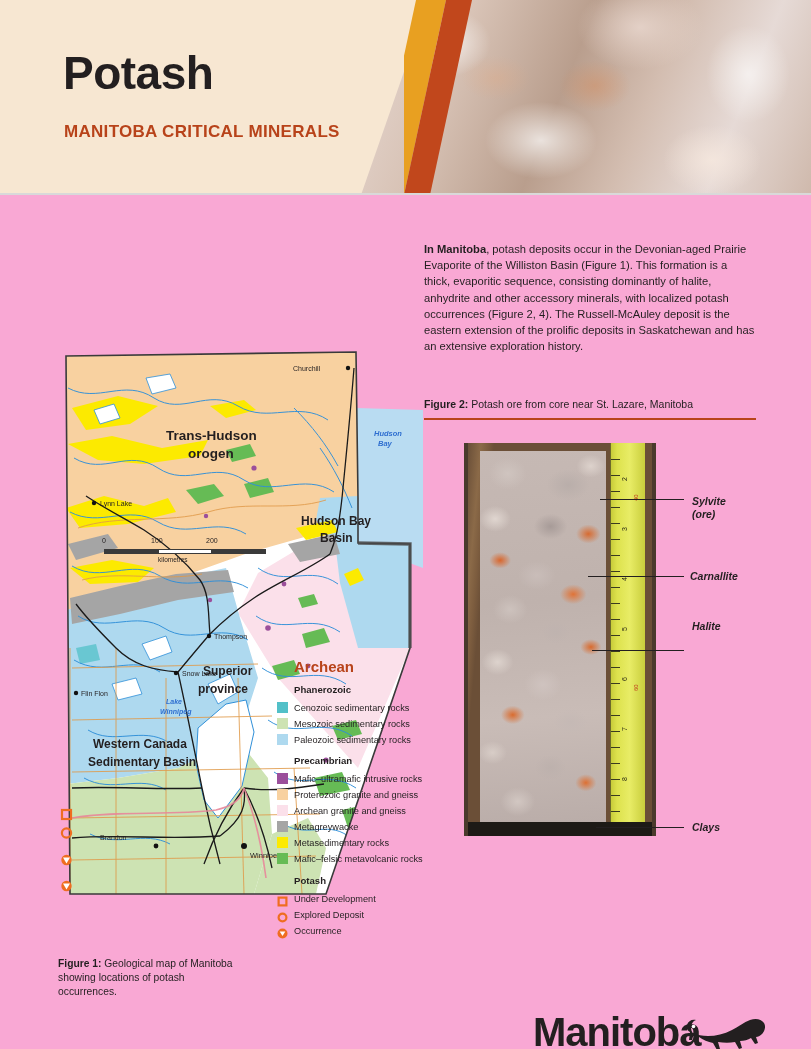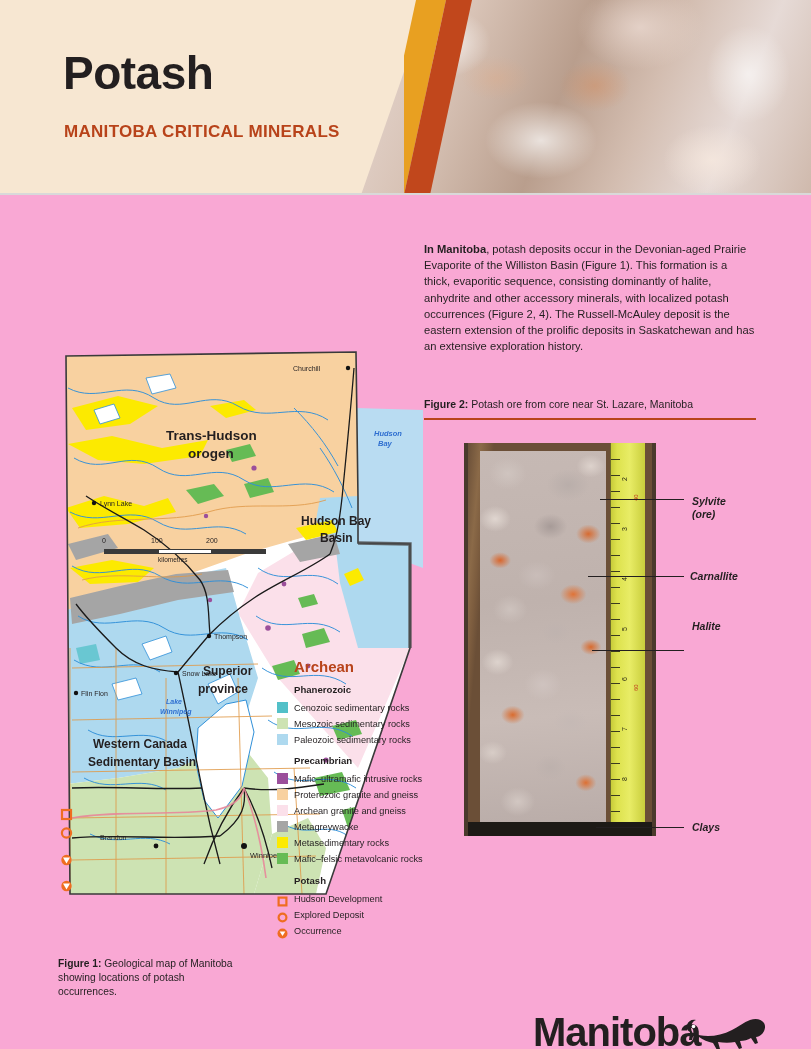--- a/index.html
+++ b/index.html
@@ -465,21 +465,21 @@
       <span class="legend-text">Mafic–felsic metavolcanic rocks</span>
     </div>
 
     <div class="legend-group-title" style="margin-top:11px;">Potash</div>
     <div class="legend-row">
       <span class="legend-sym">
         <svg width="11" height="11" viewBox="0 0 11 11">
             <rect x="1.6" y="1.6" width="7.8" height="7.8" fill="none" stroke="#ef6d20" stroke-width="2.2"></rect>
           </svg>
       </span>
-      <span class="legend-text">Hudson Development</span>
+      <span class="legend-text">Under Development</span>
     </div>
     <div class="legend-row">
       <span class="legend-sym">
         <svg width="11" height="11" viewBox="0 0 11 11">
             <circle cx="5.5" cy="5.5" r="3.9" fill="none" stroke="#ef6d20" stroke-width="2.2"></circle>
           </svg>
       </span>
       <span class="legend-text">Explored Deposit</span>
     </div>
     <div class="legend-row">

